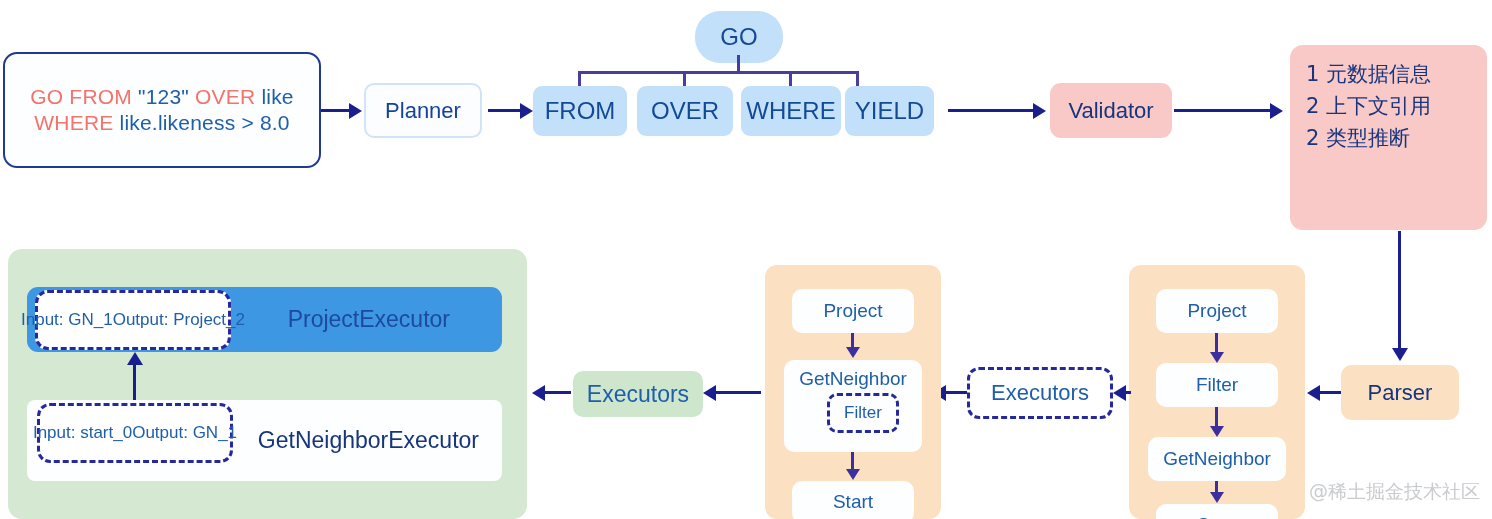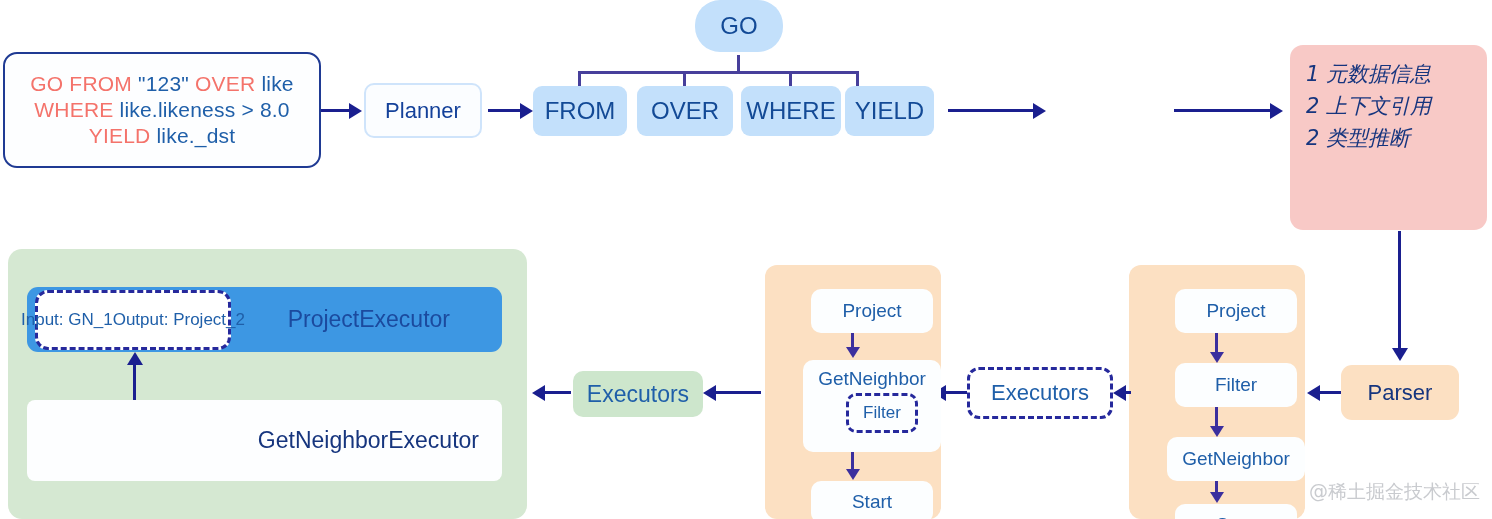--- a/index.html
+++ b/index.html
@@ -53,21 +53,21 @@
     color: #14419a;
   }
 
   
   .ast-node {
     background: #c3e0fb;
     border-radius: 9px;
     color: #134a96;
     font-size: 24px;
   }
-  #ast-go   { left: 695px; top: 0;  width: 88px;  height: 52px; border-radius: 25px; }
+  #ast-go   { left: 695px; top: 11px;  width: 88px;  height: 52px; border-radius: 25px; }
   #ast-from { left: 533px; top: 86px; width: 94px;  height: 50px; }
   #ast-over { left: 637px; top: 86px; width: 96px;  height: 50px; }
   #ast-where{ left: 741px; top: 86px; width: 100px; height: 50px; }
   #ast-yield{ left: 845px; top: 86px; width: 89px;  height: 50px; }
 
   .tree-line { background: #473f9b; position: absolute; }
 
   
   #validator {
     left: 1050px; top: 83px; width: 122px; height: 55px;
@@ -81,21 +81,21 @@
   #validate-list {
     left: 1290px; top: 45px; width: 197px; height: 185px;
     background: #f8c9c6;
     border-radius: 13px;
     padding: 14px 0 0 16px;
     color: #16357e;
     font-size: 21px;
     line-height: 1.52;
     font-family: "DejaVu Sans", "Liberation Sans", sans-serif;
   }
-  #validate-list .vrow { white-space: nowrap; font-style: italic; }
+  #validate-list .vrow { white-space: nowrap; }
 
   
   #planner {
     left: 1341px; top: 365px; width: 118px; height: 55px;
     background: #fce0c2;
     border-radius: 11px;
     font-size: 22px;
     color: #16357e;
   }
 
@@ -110,21 +110,20 @@
   .plan-step {
     position: absolute;
     background: #fcfeff;
     border-radius: 10px;
     display: flex;
     align-items: center;
     justify-content: center;
     color: #1f5fa9;
     font-size: 19px;
     white-space: nowrap;
-    margin-left: 19px;
   }
 
   
   #optimizer {
     left: 967px; top: 367px; width: 146px; height: 52px;
     background: #ffffff;
     border: 3px dashed #26299c;
     border-radius: 12px;
     font-size: 22px;
     color: #1f5fa9;
@@ -207,24 +206,20 @@
     <div class="qline">
       <span class="kw">GO FROM</span>
       <span class="idf">"123"</span>
       <span class="kw">OVER</span>
       <span class="idf">like</span>
     </div>
     <div class="qline">
       <span class="kw">WHERE</span>
       <span class="idf">like.likeness &gt; 8.0</span>
     </div>
-    <div class="qline">
-      <span class="kw">YIELD</span>
-      <span class="idf">like._dst</span>
-    </div>
   </div>
 
   <div class="arrow-line" style="left:321px; top:109px; width:28px; height:3px;"></div>
   <div class="arrow-head ah-right" style="left:349px; top:103px;"></div>
 
   <div class="abs node" id="parser">
     <span>Planner</span>
   </div>
 
   <div class="arrow-line" style="left:488px; top:109px; width:32px; height:3px;"></div>
@@ -250,20 +245,23 @@
   <div class="abs node ast-node" id="ast-where">
     <span>WHERE</span>
   </div>
   <div class="abs node ast-node" id="ast-yield">
     <span>YIELD</span>
   </div>
 
   <div class="arrow-line" style="left:948px; top:109px; width:85px; height:3px;"></div>
   <div class="arrow-head ah-right" style="left:1033px; top:103px;"></div>
 
+  <div class="abs node" id="validator">
+    <span>Validator</span>
+  </div>
 
   <div class="arrow-line" style="left:1174px; top:109px; width:96px; height:3px;"></div>
   <div class="arrow-head ah-right" style="left:1270px; top:103px;"></div>
 
   <div class="abs" id="validate-list">
     <div class="vrow">1 元数据信息</div>
     <div class="vrow">2 上下文引用</div>
     <div class="vrow">2 类型推断</div>
   </div>
 
@@ -338,16 +336,20 @@
     <span>Input: GN_1</span>
     <span>Output: Project_2</span>
   </div>
 
   <div class="arrow-line" style="left:133px; top:364px; width:3px; height:40px;"></div>
   <div class="arrow-head ah-up" style="left:127px; top:352px;"></div>
 
   <div class="abs" id="getneighbor-executor">
     <span>GetNeighborExecutor</span>
   </div>
+  <div class="io-badge" id="io-getn">
+    <span>Input: start_0</span>
+    <span>Output: GN_1</span>
+  </div>
 
   <div class="abs" id="watermark">@稀土掘金技术社区</div>
 
 </div>
 
 </body></html>

